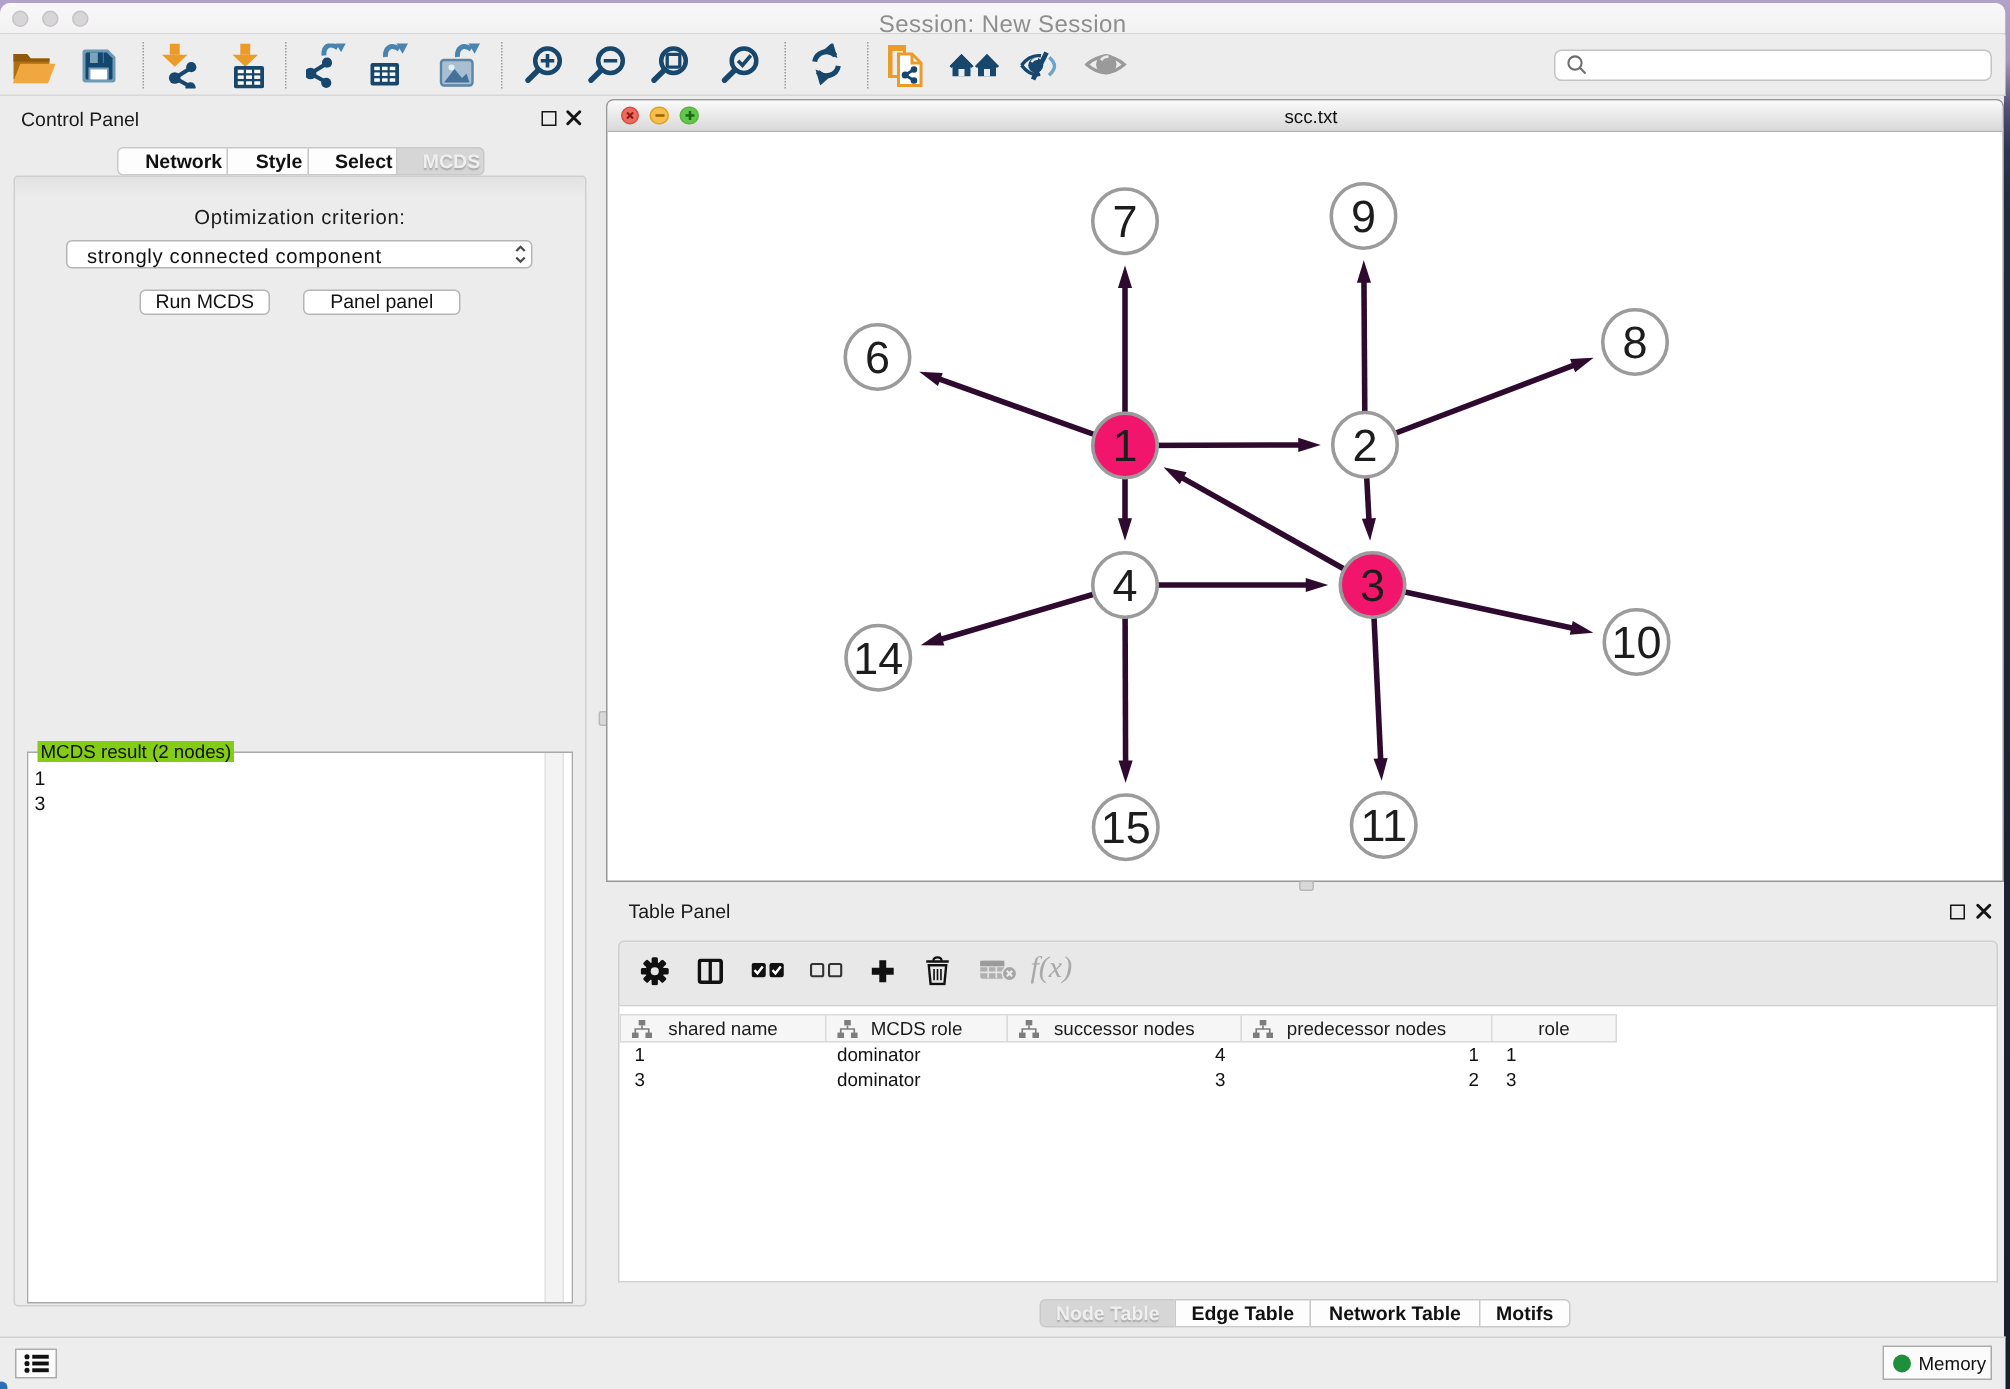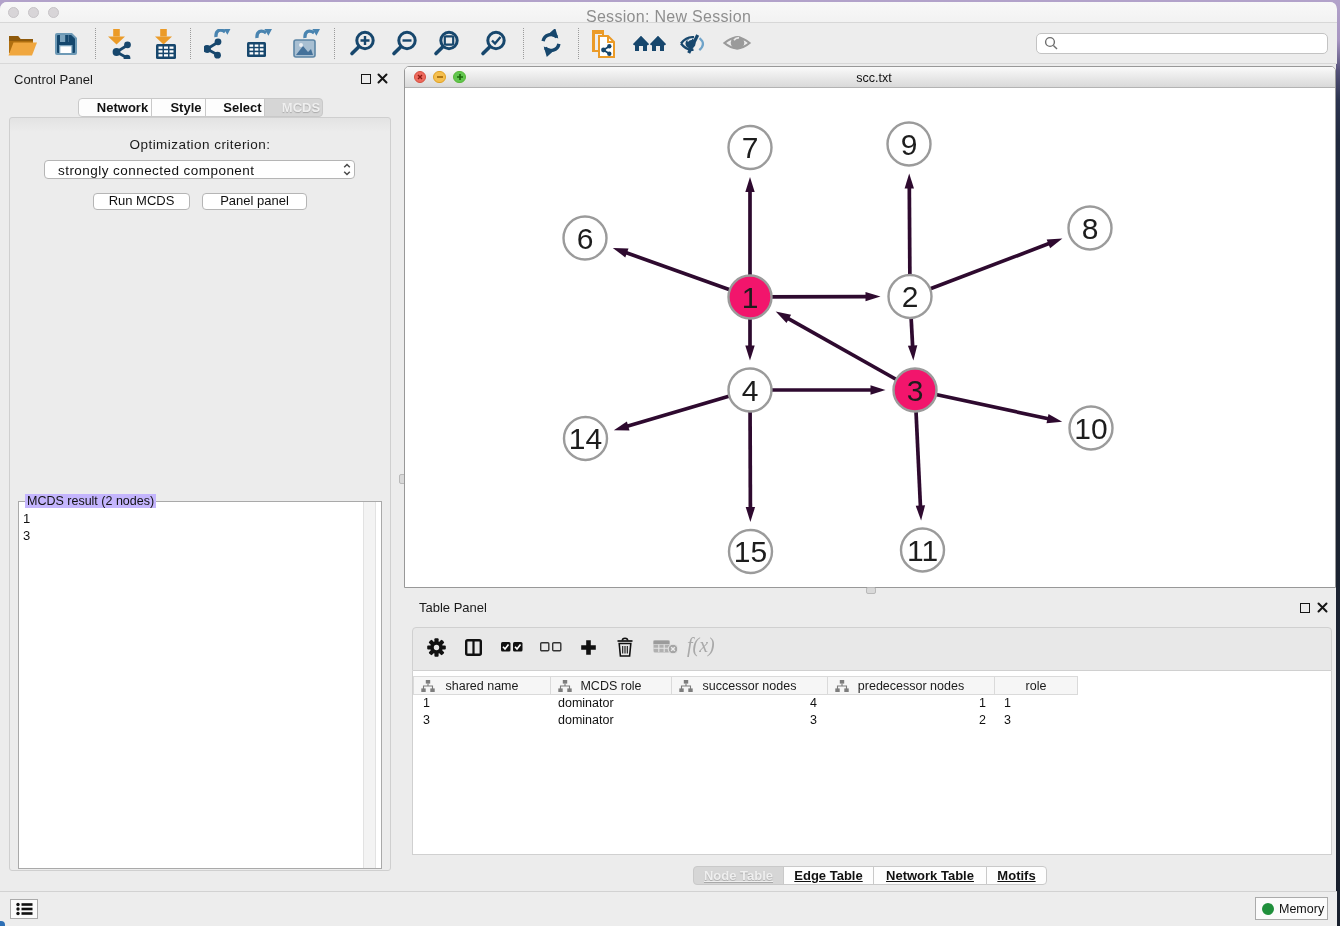--- a/index.html
+++ b/index.html
@@ -24,21 +24,21 @@
   .tabbtn{position:absolute;top:98px;height:19px;box-sizing:border-box;border:1px solid #c9c9c9;background:#fdfdfd;
     font-size:13px;font-weight:bold;color:#111;text-align:center;line-height:17px;padding-left:15px;}
   #cp-panel{position:absolute;left:9px;top:117px;width:382px;height:754px;box-sizing:border-box;border:1px solid #cfcfcf;
     border-radius:3px;background:linear-gradient(#e3e3e3 0px,#ececec 14px);}
   #optlabel{position:absolute;left:9px;top:136.5px;width:382px;text-align:center;font-size:13.5px;letter-spacing:0.45px;color:#1b1b1b;}
   #combo{position:absolute;left:44px;top:160px;width:311px;height:19px;box-sizing:border-box;background:#fff;border:1px solid #b5b5b5;border-radius:4px;}
   #combo span{position:absolute;left:13px;top:1.5px;font-size:13.5px;letter-spacing:0.45px;color:#111;}
   .btn{position:absolute;top:193px;height:17px;box-sizing:border-box;background:#fff;border:1px solid #b5b5b5;border-radius:4px;
     font-size:13px;color:#111;text-align:center;line-height:14px;}
   #fieldset{position:absolute;left:18px;top:501px;width:364px;height:368px;box-sizing:border-box;border:1px solid #a9a9a9;}
-  #fieldlegend{position:absolute;left:25px;top:494px;font-size:12.5px;color:#111;background:#c4b5fd;padding:0 2px;}
+  #fieldlegend{position:absolute;left:25px;top:494px;font-size:12.5px;color:#111;background:#84cc16;padding:0 2px;}
   #fieldwhite{position:absolute;left:19px;top:502px;width:362px;height:366px;background:#fff;}
   #fieldscroll{position:absolute;left:363px;top:502px;width:13px;height:366px;background:#f3f3f3;border-left:1px solid #e2e2e2;border-right:1px solid #e2e2e2;box-sizing:border-box;}
   .mcdsitem{position:absolute;left:23px;font-size:13px;color:#111;}
   
   #vgrip{position:absolute;left:399px;top:474px;width:5px;height:8px;background:#d9d9d9;border:1px solid #b9b9b9;border-radius:2px;}
   #hgrip{position:absolute;left:866px;top:587px;width:8px;height:5px;background:#d9d9d9;border:1px solid #b9b9b9;border-radius:2px;}
   
   #netwin{position:absolute;left:404px;top:66px;width:932px;height:522px;box-sizing:border-box;border:1px solid #989898;
     border-radius:5px 5px 0 0;background:#fff;overflow:hidden;}
   #nettitle{position:absolute;left:0;top:0;width:930px;height:20px;background:linear-gradient(#fafafa,#d9d9d9);border-bottom:1px solid #b3b3b3;}
@@ -46,21 +46,21 @@
   #nettitletext{position:absolute;left:4px;top:4px;width:930px;text-align:center;font-size:12.5px;color:#111;}
   
   #tp-toolbar{position:absolute;left:412px;top:627px;width:920px;height:44px;box-sizing:border-box;background:#e8e8e8;
     border:1px solid #d0d0d0;border-radius:4px 4px 0 0;}
   #tp-table{position:absolute;left:412px;top:671px;width:920px;height:184px;box-sizing:border-box;background:#fff;
     border:1px solid #d0d0d0;border-top:none;}
   .hcell{position:absolute;top:676px;height:19px;box-sizing:border-box;background:#f6f6f6;border:1px solid #dadada;
     font-size:12.5px;color:#1b1b1b;text-align:center;line-height:18px;}
   .rowtxt{position:absolute;font-size:12.5px;color:#111;height:17px;line-height:17px;}
   .btab{position:absolute;top:866px;height:19px;box-sizing:border-box;border:1px solid #c9c9c9;background:#fdfdfd;
-    font-size:13px;font-weight:bold;color:#111;text-align:center;line-height:17px;text-decoration:underline;}
+    font-size:13px;font-weight:bold;color:#111;text-align:center;line-height:17px;}
   
   #statusbar{position:absolute;left:0;top:891px;width:1337px;height:35px;background:#ededed;border-top:1px solid #d2d2d2;}
   #listbtn{position:absolute;left:10px;top:899px;width:28px;height:20px;box-sizing:border-box;background:#fbfbfb;border:1px solid #ababab;}
   #membtn{position:absolute;left:1255px;top:897px;width:73px;height:23px;box-sizing:border-box;background:#fbfbfb;border:1px solid #ababab;}
 </style>
 </head>
 <body>
 <div id="root">
   <div id="desktop-top"></div>
   <div id="appwin"></div>
@@ -223,21 +223,21 @@
   <div class="tabbtn" style="left:264px;width:59px;border-radius:0 4px 4px 0;background:#d6d6d6;color:#efefef;text-shadow:0 1px 1px #a8a8a8;">MCDS</div>
   <div id="cp-panel"></div>
   <div id="optlabel">Optimization criterion:</div>
   <div id="combo">
       <span>strongly connected component</span>
     </div>
   <svg class="abs" style="left:340px;top:162px;" width="14" height="15" viewBox="0 0 14 15">
     <path d="M4.2 5.3 L7 2.5 L9.8 5.3" fill="none" stroke="#4a4a4a" stroke-width="1.5"></path>
     <path d="M4.2 9.7 L7 12.5 L9.8 9.7" fill="none" stroke="#4a4a4a" stroke-width="1.5"></path>
   </svg>
-  <div class="btn" style="left:93px;width:97px;">Run MCDS</div>
+  <div class="btn" style="left:93px;width:87px;">Run MCDS</div>
   <div class="btn" style="left:202px;width:105px;">Panel panel</div>
   <div id="fieldset"></div>
   <div id="fieldwhite"></div>
   <div id="fieldscroll"></div>
   <div id="fieldlegend">MCDS result (2 nodes)</div>
   <div class="mcdsitem" style="top:511px;">1</div>
   <div class="mcdsitem" style="top:527.5px;">3</div>
   <div id="vgrip"></div>
 
   <div id="netwin">

